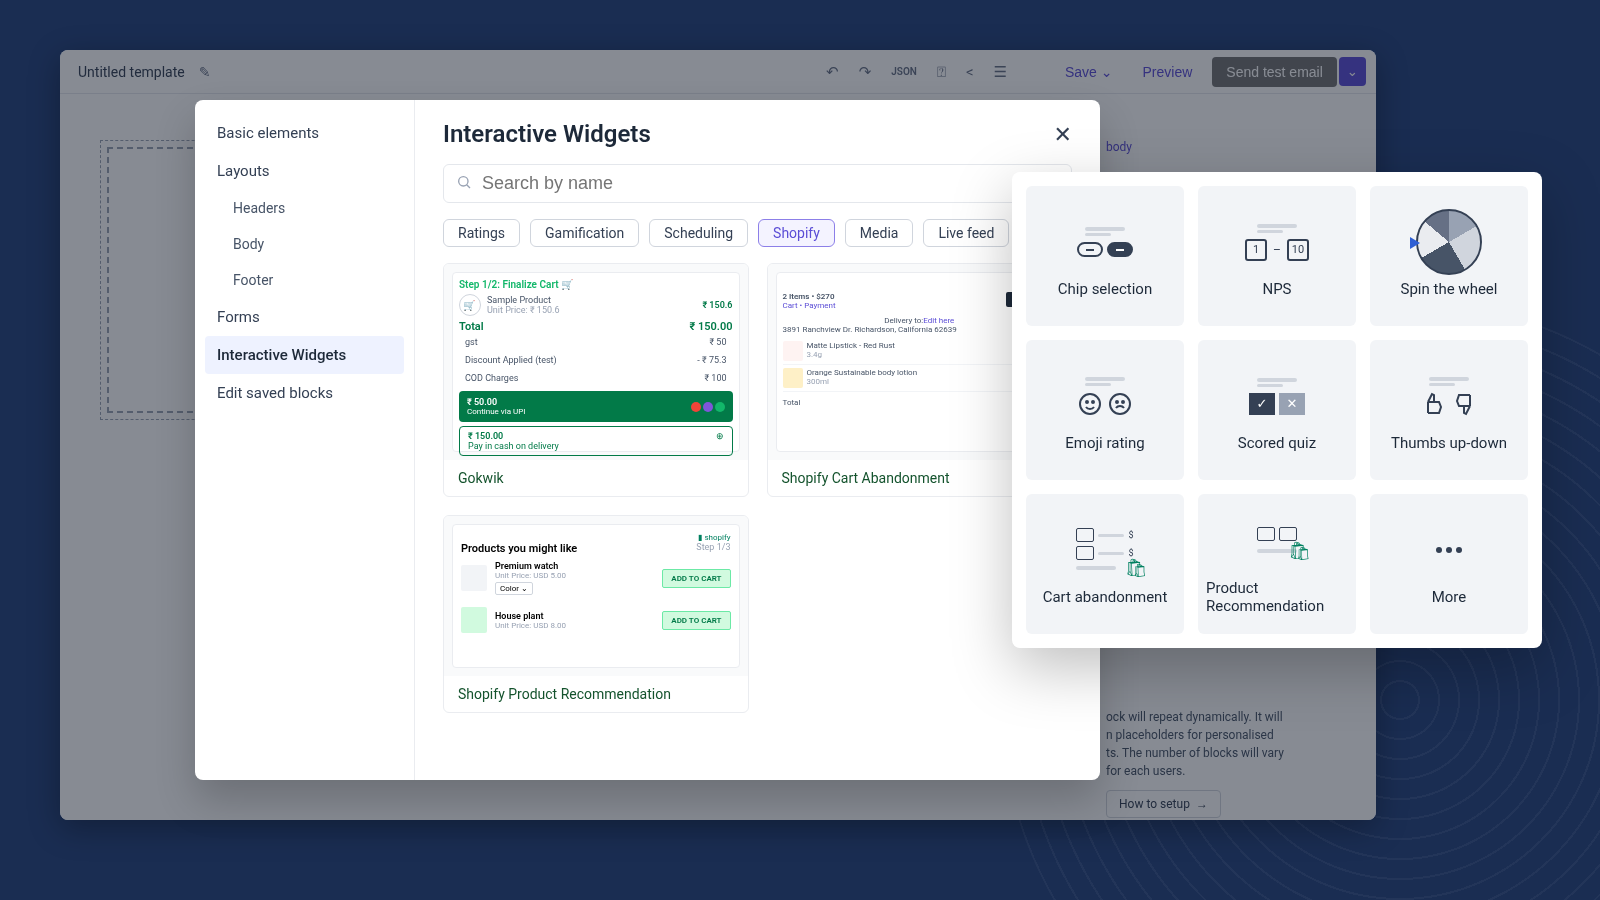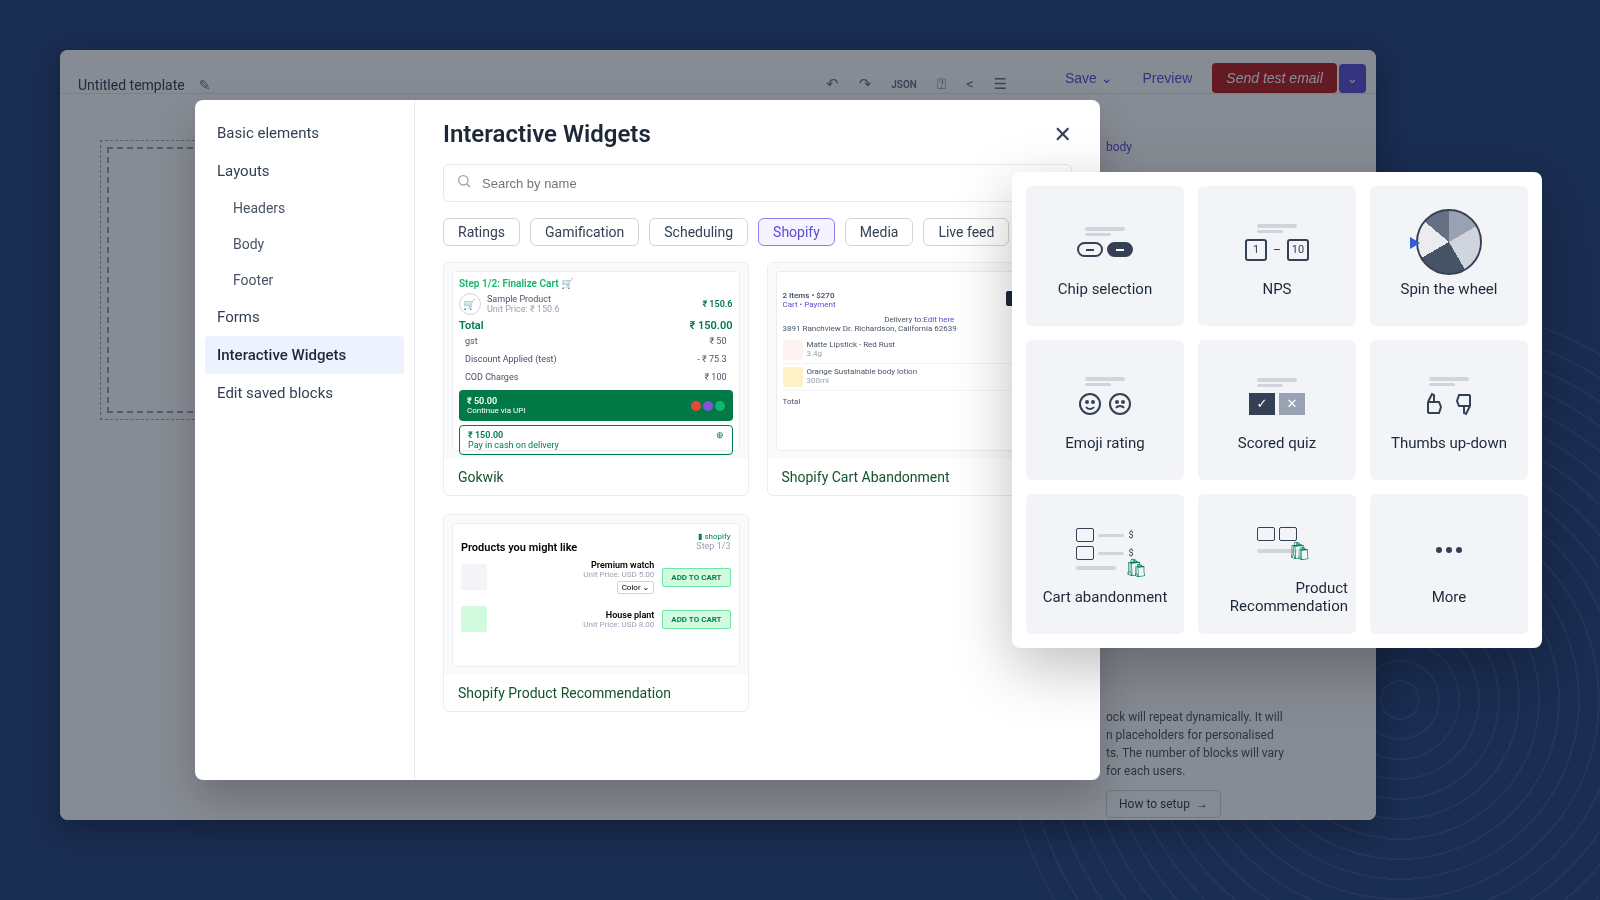--- a/index.html
+++ b/index.html
@@ -1,46 +1,46 @@
 <!DOCTYPE html>
 <html><head>
 <meta charset="utf-8">
 <style>
 * { box-sizing: border-box; margin: 0; padding: 0; }
 body { font-family: -apple-system, BlinkMacSystemFont, "Segoe UI", Roboto, sans-serif; width: 1600px; height: 900px; overflow: hidden; background: #1a2d52; position: relative; }
 .bg-pattern { position: absolute; inset: 0; overflow: hidden; }
 .bg-pattern::before { content: ''; position: absolute; right: -200px; bottom: -200px; width: 800px; height: 800px; border-radius: 50%; background: repeating-radial-gradient(circle, transparent 0 18px, rgba(255,255,255,0.04) 18px 20px); }
 .app-window { position: absolute; top: 50px; left: 60px; width: 1316px; height: 770px; background: #fff; border-radius: 8px; box-shadow: 0 8px 32px rgba(0,0,0,0.3); overflow: hidden; }
-.topbar { height: 44px; border-bottom: 1px solid #e4e7ec; display: flex; align-items: flex-end; padding: 0 10px; gap: 8px; }
+.topbar { height: 44px; border-bottom: 1px solid #e4e7ec; display: flex; align-items: center; padding: 0 10px; gap: 8px; }
 .title { font-size: 14px; color: #344054; padding-left: 8px; }
 .pencil { margin-left: 6px; color: #667085; font-size: 14px; }
 .tb-mid { display: flex; gap: 20px; margin-left: auto; align-items: center; }
 .tb-ic { color: #667085; font-size: 15px; cursor: pointer; }
 .tb-right { display: flex; gap: 10px; margin-left: 40px; align-items: center; }
 .btn-link { color: #5b4dd6; font-size: 14px; background: none; border: none; cursor: pointer; padding: 6px 10px; }
-.btn-primary { background: #b91c1c; color: #fff; font-size: 14px; border: none; border-radius: 4px; padding: 7px 14px; cursor: pointer; display: flex; align-items: center; gap: 6px; font-style: italic; }
+.btn-primary { background: #737373; color: #fff; font-size: 14px; border: none; border-radius: 4px; padding: 7px 14px; cursor: pointer; display: flex; align-items: center; gap: 6px; }
 .btn-chev { background: #5b4dd6; color: #fff; border: none; border-radius: 4px; padding: 7px 8px; cursor: pointer; margin-left: -8px; }
 .canvas { position: absolute; top: 90px; left: 40px; width: 800px; height: 500px; }
 .canvas-frame { border: 1px dashed #98a2b3; width: 120px; height: 280px; position: relative; }
 .canvas-inner { border: 2px dashed #98a2b3; position: absolute; inset: 6px; }
 .right-panel { position: absolute; right: 0; top: 80px; width: 280px; padding: 10px; color: #475467; font-size: 12px; }
 .rp-link { color: #5b4dd6; font-size: 12px; }
 .rp-btn { border: 1px solid #d0d5dd; border-radius: 4px; padding: 6px 12px; font-size: 12px; color: #344054; margin-top: 10px; display: inline-flex; gap: 6px; align-items: center; }
 .modal-scrim { position: absolute; inset: 0; background: rgba(16,24,40,0.5); }
 .modal { position: absolute; top: 100px; left: 195px; width: 905px; height: 680px; background: #fff; border-radius: 8px; display: flex; overflow: hidden; box-shadow: 0 20px 40px rgba(0,0,0,0.2); }
 .sidebar { width: 220px; border-right: 1px solid #eaecf0; padding: 14px 10px; }
 .sb-item { padding: 10px 12px; font-size: 15px; color: #344054; border-radius: 4px; cursor: pointer; }
 .sb-item.sub { padding-left: 28px; color: #475467; font-size: 14px; }
 .sb-item.active { background: #eef2ff; font-weight: 500; color: #1d2939; }
 .main { flex: 1; padding: 20px 28px; overflow: hidden; position: relative; }
 .m-head { display: flex; justify-content: space-between; align-items: center; margin-bottom: 16px; }
 .m-title { font-size: 24px; font-weight: 600; color: #1d2939; }
 .close-x { font-size: 22px; color: #344054; cursor: pointer; }
 .search { border: 1px solid #e4e7ec; border-radius: 6px; display: flex; align-items: center; padding: 8px 12px; gap: 10px; margin-bottom: 16px; }
-.search input { border: none; outline: none; flex: 1; font-size: 13px; color: #667085; }
+.search input { border: none; outline: none; flex: 1; font-size: 18px; color: #667085; }
 .sicon { color: #98a2b3; }
 .filters { display: flex; gap: 10px; flex-wrap: wrap; margin-bottom: 16px; }
 .chip { border: 1px solid #d0d5dd; border-radius: 6px; padding: 5px 14px; font-size: 14px; color: #344054; cursor: pointer; }
 .chip.active { border-color: #8c7fe8; color: #5b4dd6; background: #f4f3ff; }
 .cards { display: grid; grid-template-columns: 1fr 1fr; gap: 18px; }
 .card { border: 1px solid #eaecf0; border-radius: 6px; overflow: hidden; cursor: pointer; }
 .card-preview { height: 196px; background: #f9fafb; padding: 8px; }
 .card-label { padding: 10px 14px; font-size: 14px; color: #14532d; }
 .gk { background: #fff; border: 1px solid #eaecf0; border-radius: 4px; padding: 6px; font-size: 9px; color: #475467; height: 100%; display: flex; flex-direction: column; }
 .gk-step { color: #12b76a; font-weight: 600; font-size: 10px; }
@@ -51,26 +51,26 @@
 .gk-upi { background: #027a48; color: #fff; border-radius: 4px; padding: 6px 8px; display: flex; justify-content: space-between; align-items: center; margin-top: 4px; }
 .gk-cod { border: 1px solid #027a48; color: #027a48; border-radius: 4px; padding: 4px 8px; margin-top: 4px; display: flex; justify-content: space-between; font-size: 9px; }
 .dots { display: flex; gap: 2px; }
 .dot { width: 10px; height: 10px; border-radius: 50%; background: #fff; }
 .shopi { background: #fff; border: 1px solid #eaecf0; border-radius: 4px; padding: 6px; font-size: 8px; color: #475467; height: 100%; }
 .sh-tag { float: right; color: #008060; font-size: 8px; }
 .sh-btn { background: #1d2939; color: #fff; padding: 3px 8px; border-radius: 2px; font-size: 8px; float: right; }
 .sh-item { display: flex; gap: 4px; padding: 3px 0; border-bottom: 1px solid #f2f4f7; }
 .sh-pic { width: 20px; height: 20px; background: #fef3f2; border-radius: 2px; }
 .rec { background: #fff; border: 1px solid #eaecf0; border-radius: 4px; padding: 8px; font-size: 9px; height: 100%; }
-.rec-item { display: flex; gap: 8px; align-items: center; padding: 6px 0; text-align: right; }
+.rec-item { display: flex; gap: 8px; align-items: center; padding: 6px 0; }
 .rec-pic { width: 26px; height: 26px; background: #f2f4f7; border-radius: 2px; }
 .rec-btn { background: #d1fadf; border: 1px solid #6ce9a6; color: #027a48; padding: 4px 8px; border-radius: 2px; font-size: 8px; font-weight: 600; }
 .picker { position: absolute; top: 172px; left: 1012px; width: 530px; background: #fff; border-radius: 8px; box-shadow: 0 20px 60px rgba(0,0,0,0.25); padding: 14px; display: grid; grid-template-columns: repeat(3, 1fr); gap: 14px; }
 .tile { background: #f2f4f7; border-radius: 6px; padding: 16px 8px; display: flex; flex-direction: column; align-items: center; justify-content: center; gap: 10px; cursor: pointer; min-height: 140px; }
-.tile-label { font-size: 15px; color: #1d2939; text-align: right; }
+.tile-label { font-size: 15px; color: #1d2939; text-align: left; }
 .tile-ic { height: 56px; display: flex; align-items: center; justify-content: center; }
 .skel { width: 40px; height: 4px; background: #d0d5dd; border-radius: 2px; margin-bottom: 2px; }
 .skel2 { width: 26px; height: 3px; background: #d0d5dd; border-radius: 2px; }
 .chips-ic { display: flex; gap: 4px; }
 .chip-sh { border: 2px solid #344054; border-radius: 10px; width: 26px; height: 15px; position: relative; }
 .chip-sh::after { content: ''; width: 8px; height: 2px; background: #344054; position: absolute; top: 5px; left: 7px; }
 .chip-sh.dark { background: #344054; }
 .chip-sh.dark::after { background: #fff; }
 .nps-ic { display: flex; gap: 6px; align-items: center; color: #344054; font-size: 12px; }
 .nps-box { border: 2px solid #344054; border-radius: 3px; width: 22px; height: 22px; display: flex; align-items: center; justify-content: center; font-size: 11px; }

